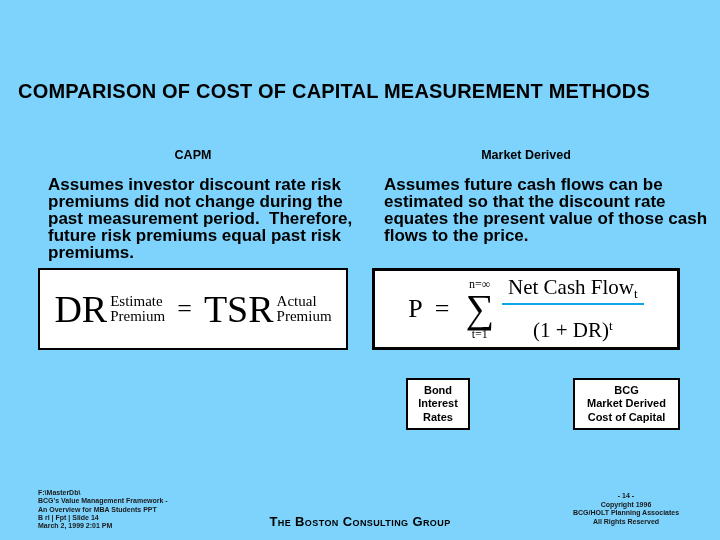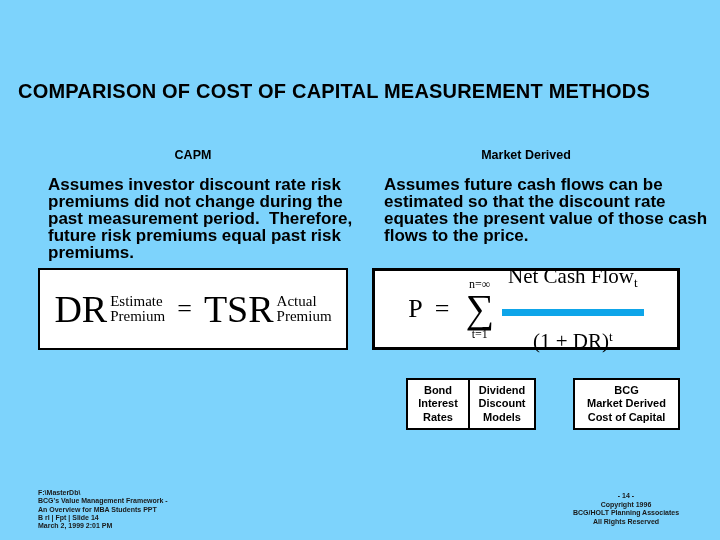--- a/index.html
+++ b/index.html
@@ -51,21 +51,21 @@
 
   .sigma-block {
     display: inline-flex; flex-direction: column; align-items: center;
     margin: 0 8px 0 4px; line-height: 1;
   }
   .sigma-limit { font-size: 12px; line-height: 12px; }
   .sigma-glyph { font-size: 40px; line-height: 38px; }
 
   .mfrac { display: inline-flex; flex-direction: column; align-items: center; }
   .mnum, .mden { font-size: 21px; line-height: 1.1; padding: 0 6px; }
-  .mnum { border-bottom: 7px solid #0ea5e9; padding-bottom: 20px; }
+  .mnum { border-bottom: 2px solid #0ea5e9; padding-bottom: 4px; }
   .mden { padding-top: 14px; }
   .msub { font-size: 13px; position: relative; top: 4px; }
   .msup { font-size: 13px; position: relative; top: -7px; }
 
   .method-box {
     top: 378px; height: 52px; box-sizing: border-box;
     border: 2px solid #000; background: #fff;
     display: flex; align-items: center; justify-content: center;
     text-align: center; font-size: 11px; font-weight: bold;
     line-height: 13.5px; white-space: pre;
@@ -137,35 +137,33 @@
       <span class="mfrac">
         <span class="mnum"><span>Net Cash Flow</span><span class="msub">t</span></span>
         <span class="mden"><span>(1 + DR)</span><span class="msup">t</span></span>
       </span>
     </span>
   </div>
 
   <div class="abs method-box b1">Bond
 Interest
 Rates</div>
-  <div class="abs method-box b2">Dividend
-Discount
-Models</div>
   <div class="abs method-box b3">BCG
 Market Derived
 Cost of Capital</div>
 
   <div class="abs footer-left">
     <div>F:\MasterDb\</div>
     <div>BCG's Value Management Framework -</div>
     <div>An Overview for MBA Students PPT</div>
     <div>B rl | Fpt | Slide 14</div>
     <div>March 2, 1999 2:01 PM</div>
   </div>
 
+  <div class="abs footer-brand">The Boston Consulting Group</div>
 
   <div class="abs footer-right">
     <div>- 14 -</div>
     <div>Copyright 1996</div>
     <div>BCG/HOLT Planning Associates</div>
     <div>All Rights Reserved</div>
   </div>
 
 </div>
 

